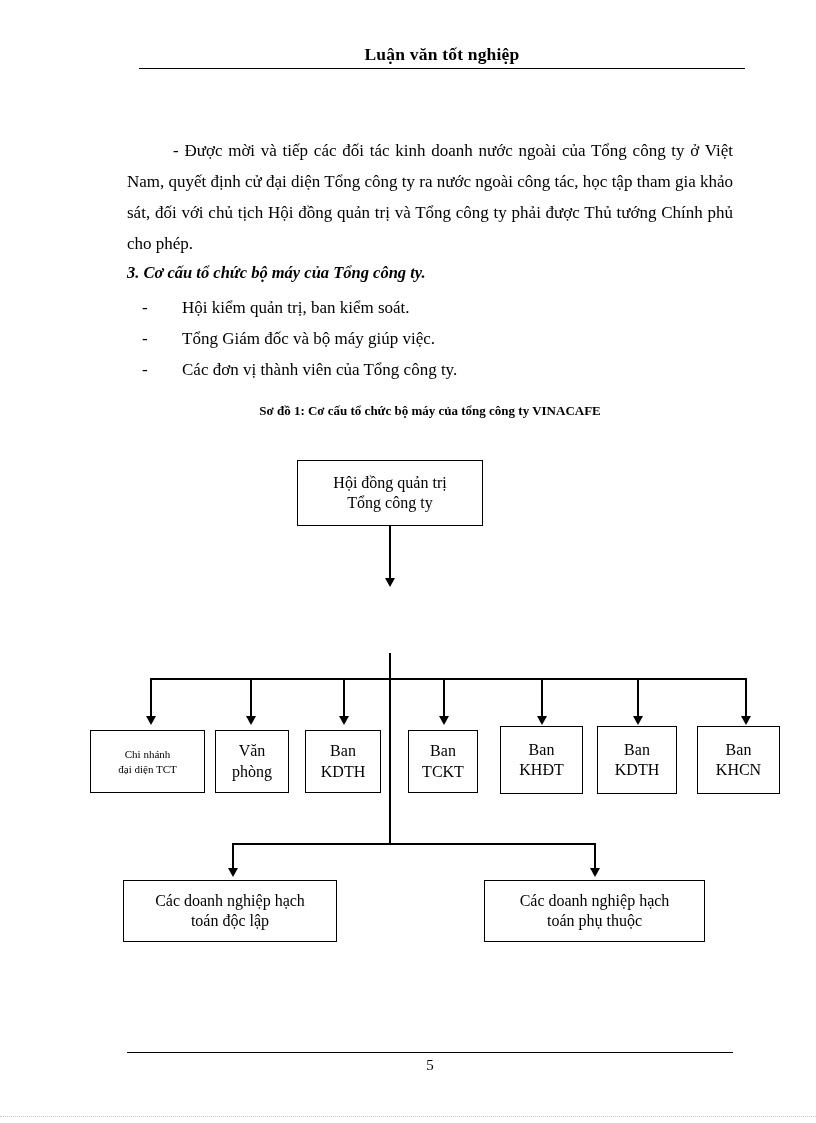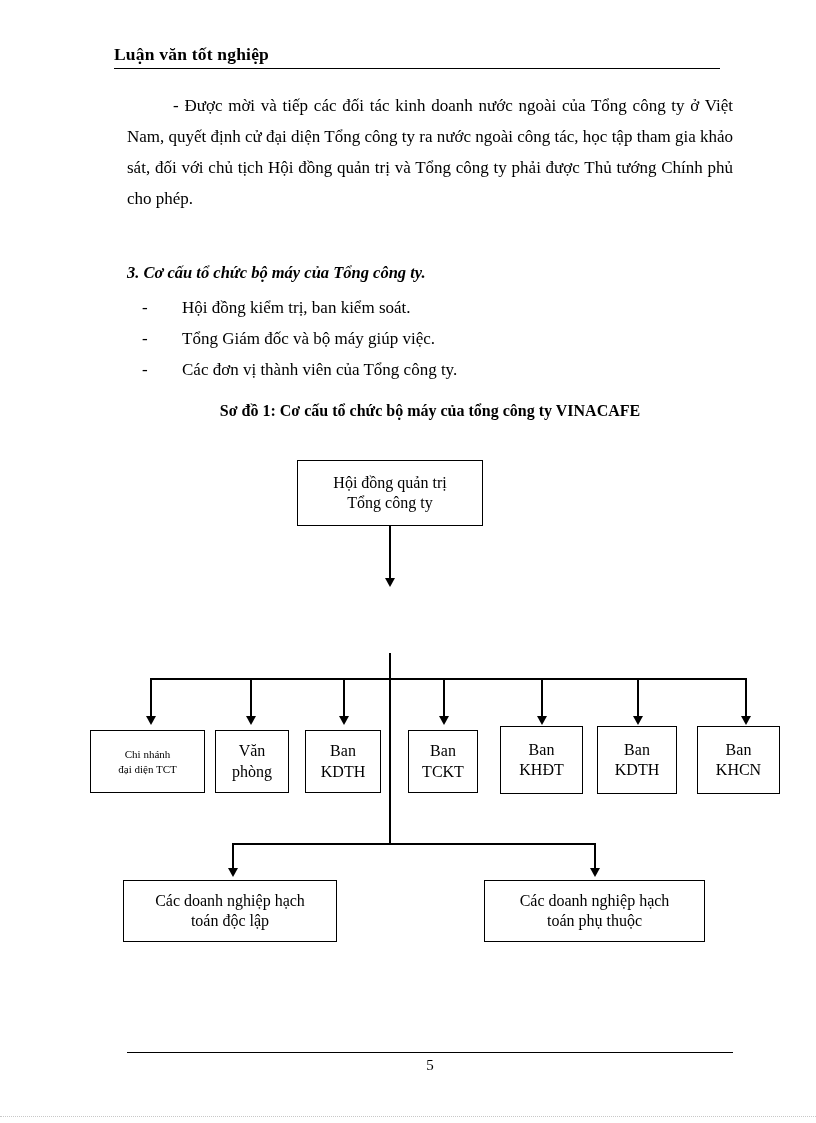--- a/index.html
+++ b/index.html
@@ -15,42 +15,44 @@
     position: relative;
     width: 816px;
     height: 1123px;
     background: #ffffff;
     overflow: hidden;
   }
 
   
   .header-wrap {
     position: absolute;
-    left: 114px;
+    left: 139px;
     top: 44px;
     width: 606px;
+    text-align: center;
   }
   .header-title {
     font-size: 17.5px;
     font-weight: bold;
     letter-spacing: 0.2px;
     line-height: 1.2;
   }
   .header-rule {
     margin-top: 3px;
     border-top: 1.6px solid #000;
     width: 606px;
   }
 
   
   .para {
     position: absolute;
     font-size: 17px;
     line-height: 31px;
     text-align: justify;
+    margin-top: 45px;
   }
   .para.p1 {
     left: 127px;
     top: 90px;
     width: 606px;
     text-indent: 46px;
   }
   .heading3 {
     position: absolute;
     left: 127px;
@@ -89,21 +91,21 @@
     box-sizing: border-box;
   }
   .bullet-text { flex: 1; }
 
   .fig-title {
     position: absolute;
     left: 127px;
     top: 399px;
     width: 606px;
     text-align: center;
-    font-size: 16px;
+    font-size: 13px;
     font-weight: bold;
     line-height: 24px;
   }
 
   
   #diagram {
     position: absolute;
     left: 0;
     top: 0;
     width: 816px;
@@ -176,21 +178,21 @@
   </div>
 
   <div class="para p1">- Được mời và tiếp các đối tác kinh doanh nước ngoài của Tổng công ty ở Việt Nam, quyết định cử đại diện Tổng công ty ra nước ngoài công tác, học tập tham gia khảo sát, đối với chủ tịch Hội đồng quản trị và Tổng công ty phải được Thủ tướng Chính phủ cho phép.</div>
 
   <div class="heading3">3. Cơ cấu tổ chức bộ máy của Tổng công ty.</div>
 
 
   <div class="bullet-list">
     <div class="bullet-row">
       <span class="bullet-mark">-</span>
-      <span class="bullet-text">Hội đồng kiểm trị, ban kiểm soát.</span>
+      <span class="bullet-text">Hội kiểm quản trị, ban kiểm soát.</span>
     </div>
     <div class="bullet-row">
       <span class="bullet-mark">-</span>
       <span class="bullet-text">Tổng Giám đốc và bộ máy giúp việc.</span>
     </div>
     <div class="bullet-row">
       <span class="bullet-mark">-</span>
       <span class="bullet-text">Các đơn vị thành viên của Tổng công ty.</span>
     </div>
   </div>

